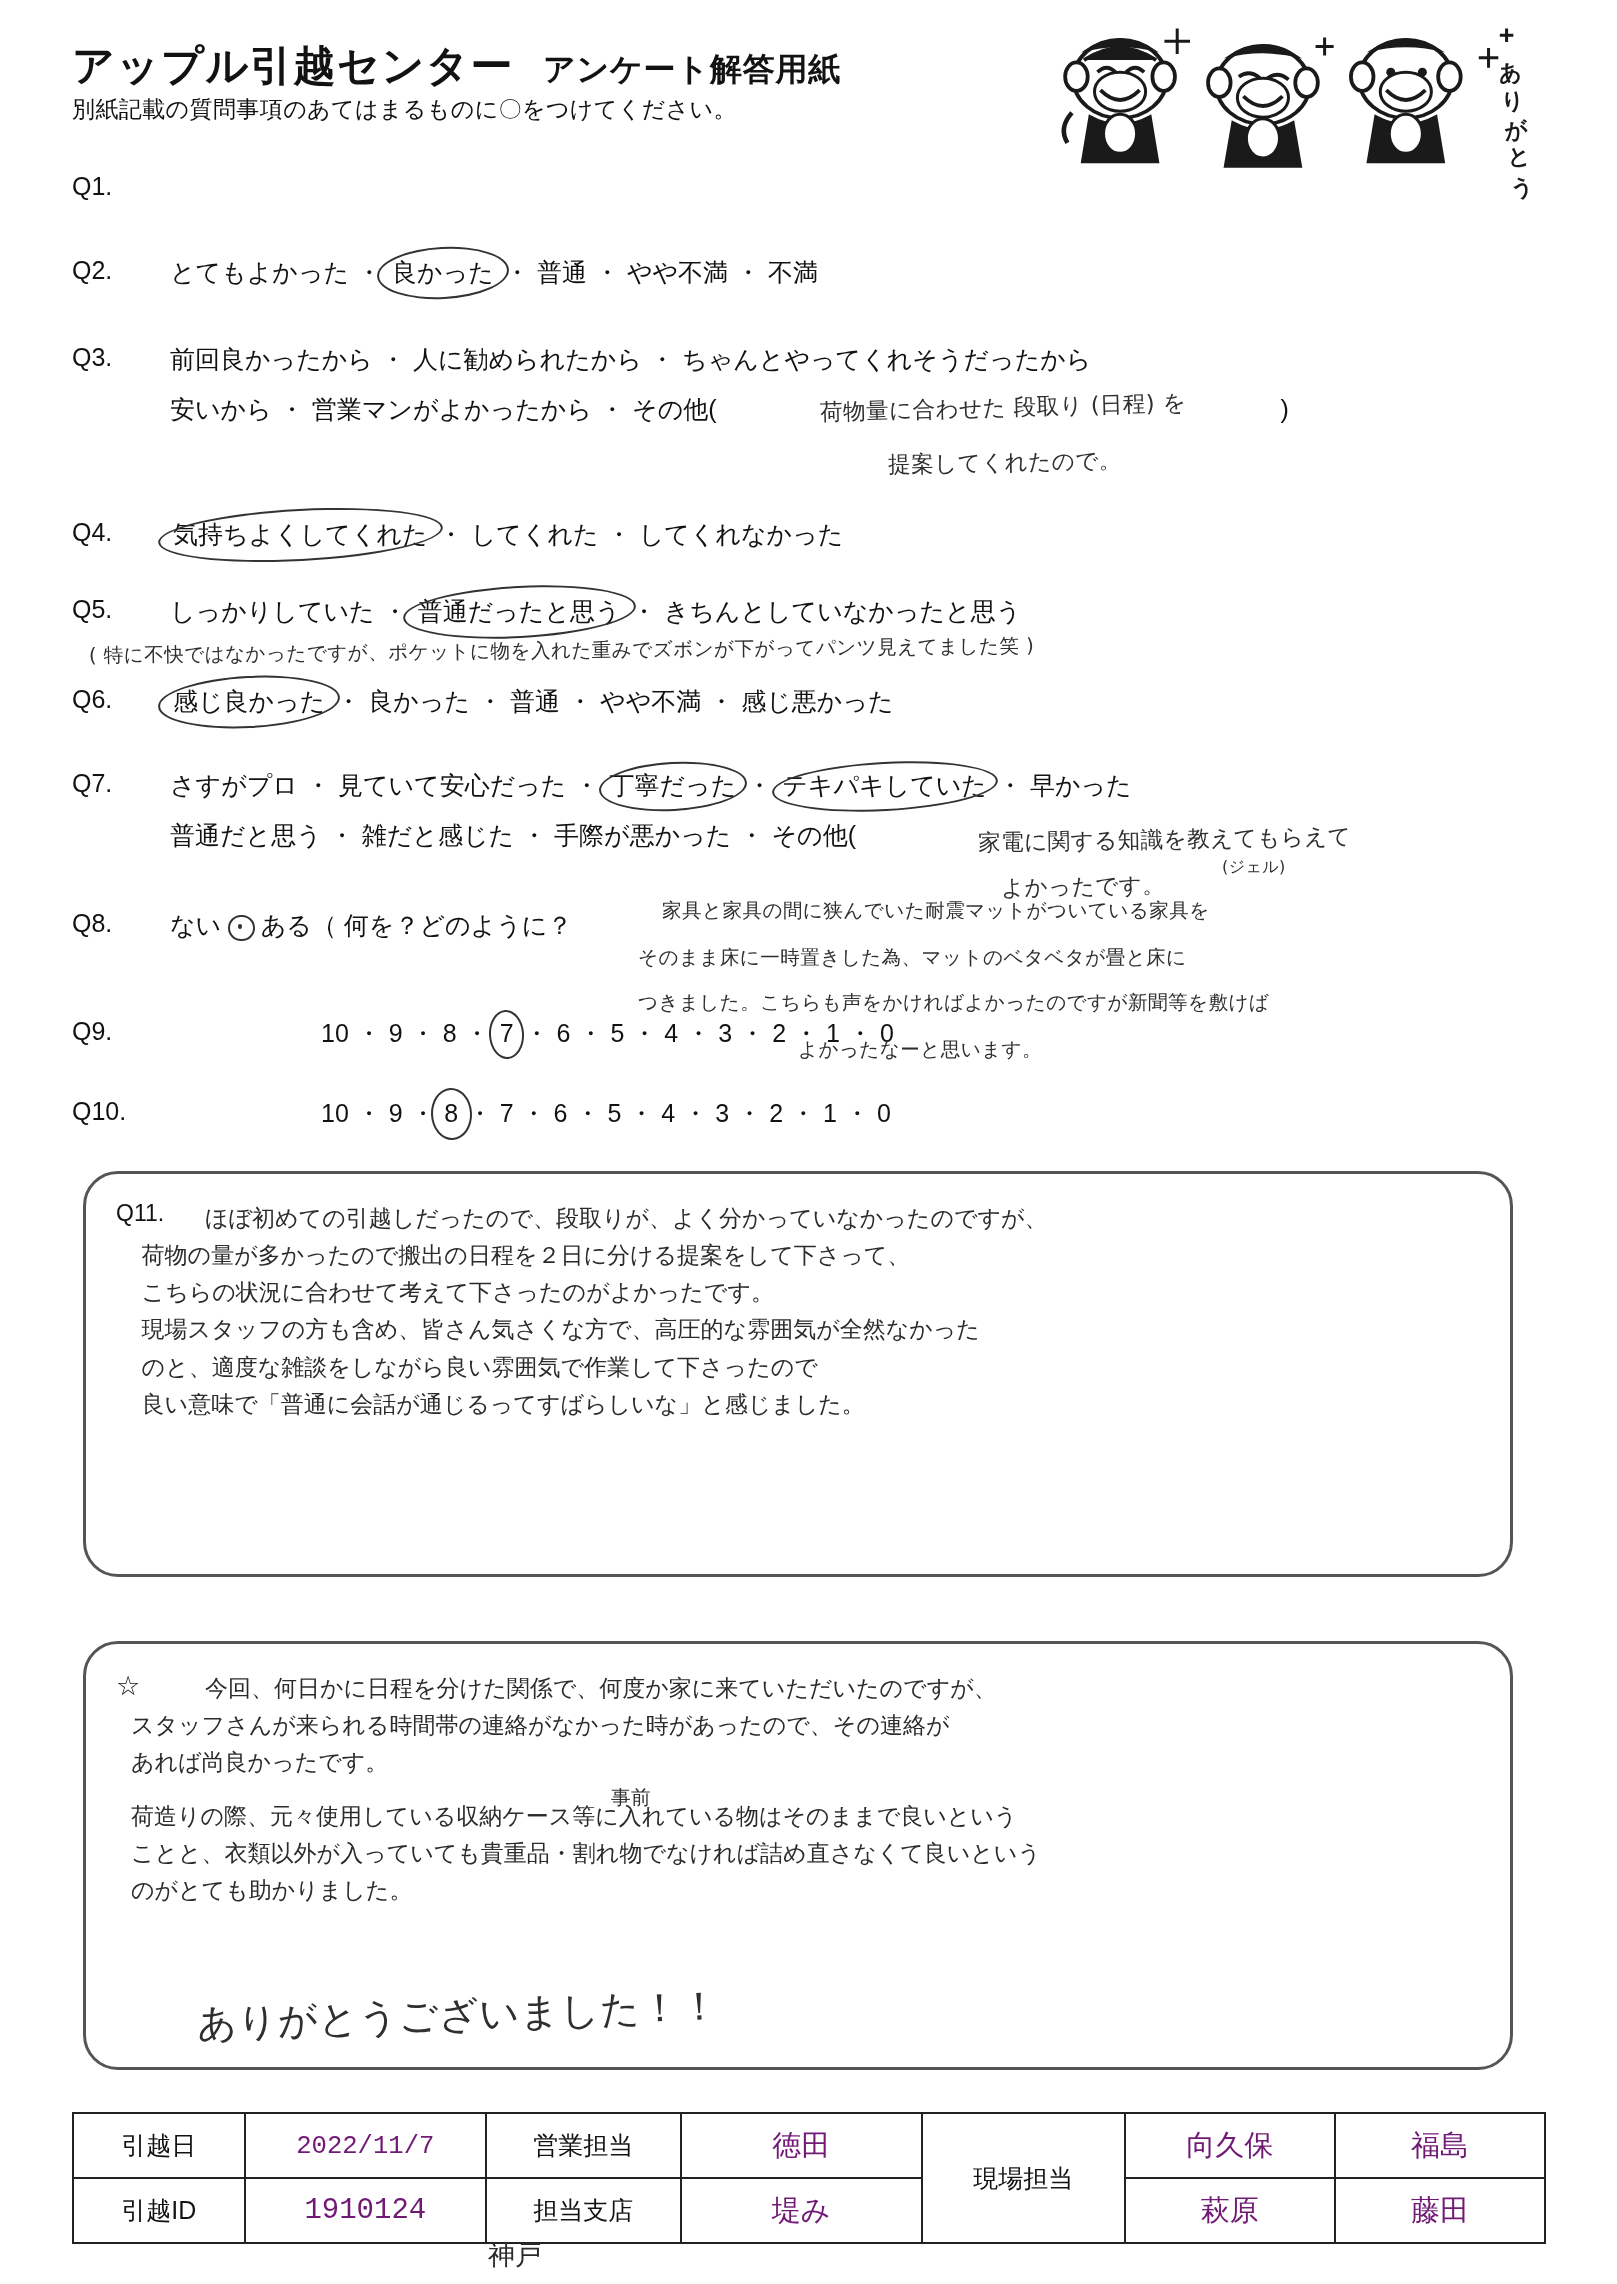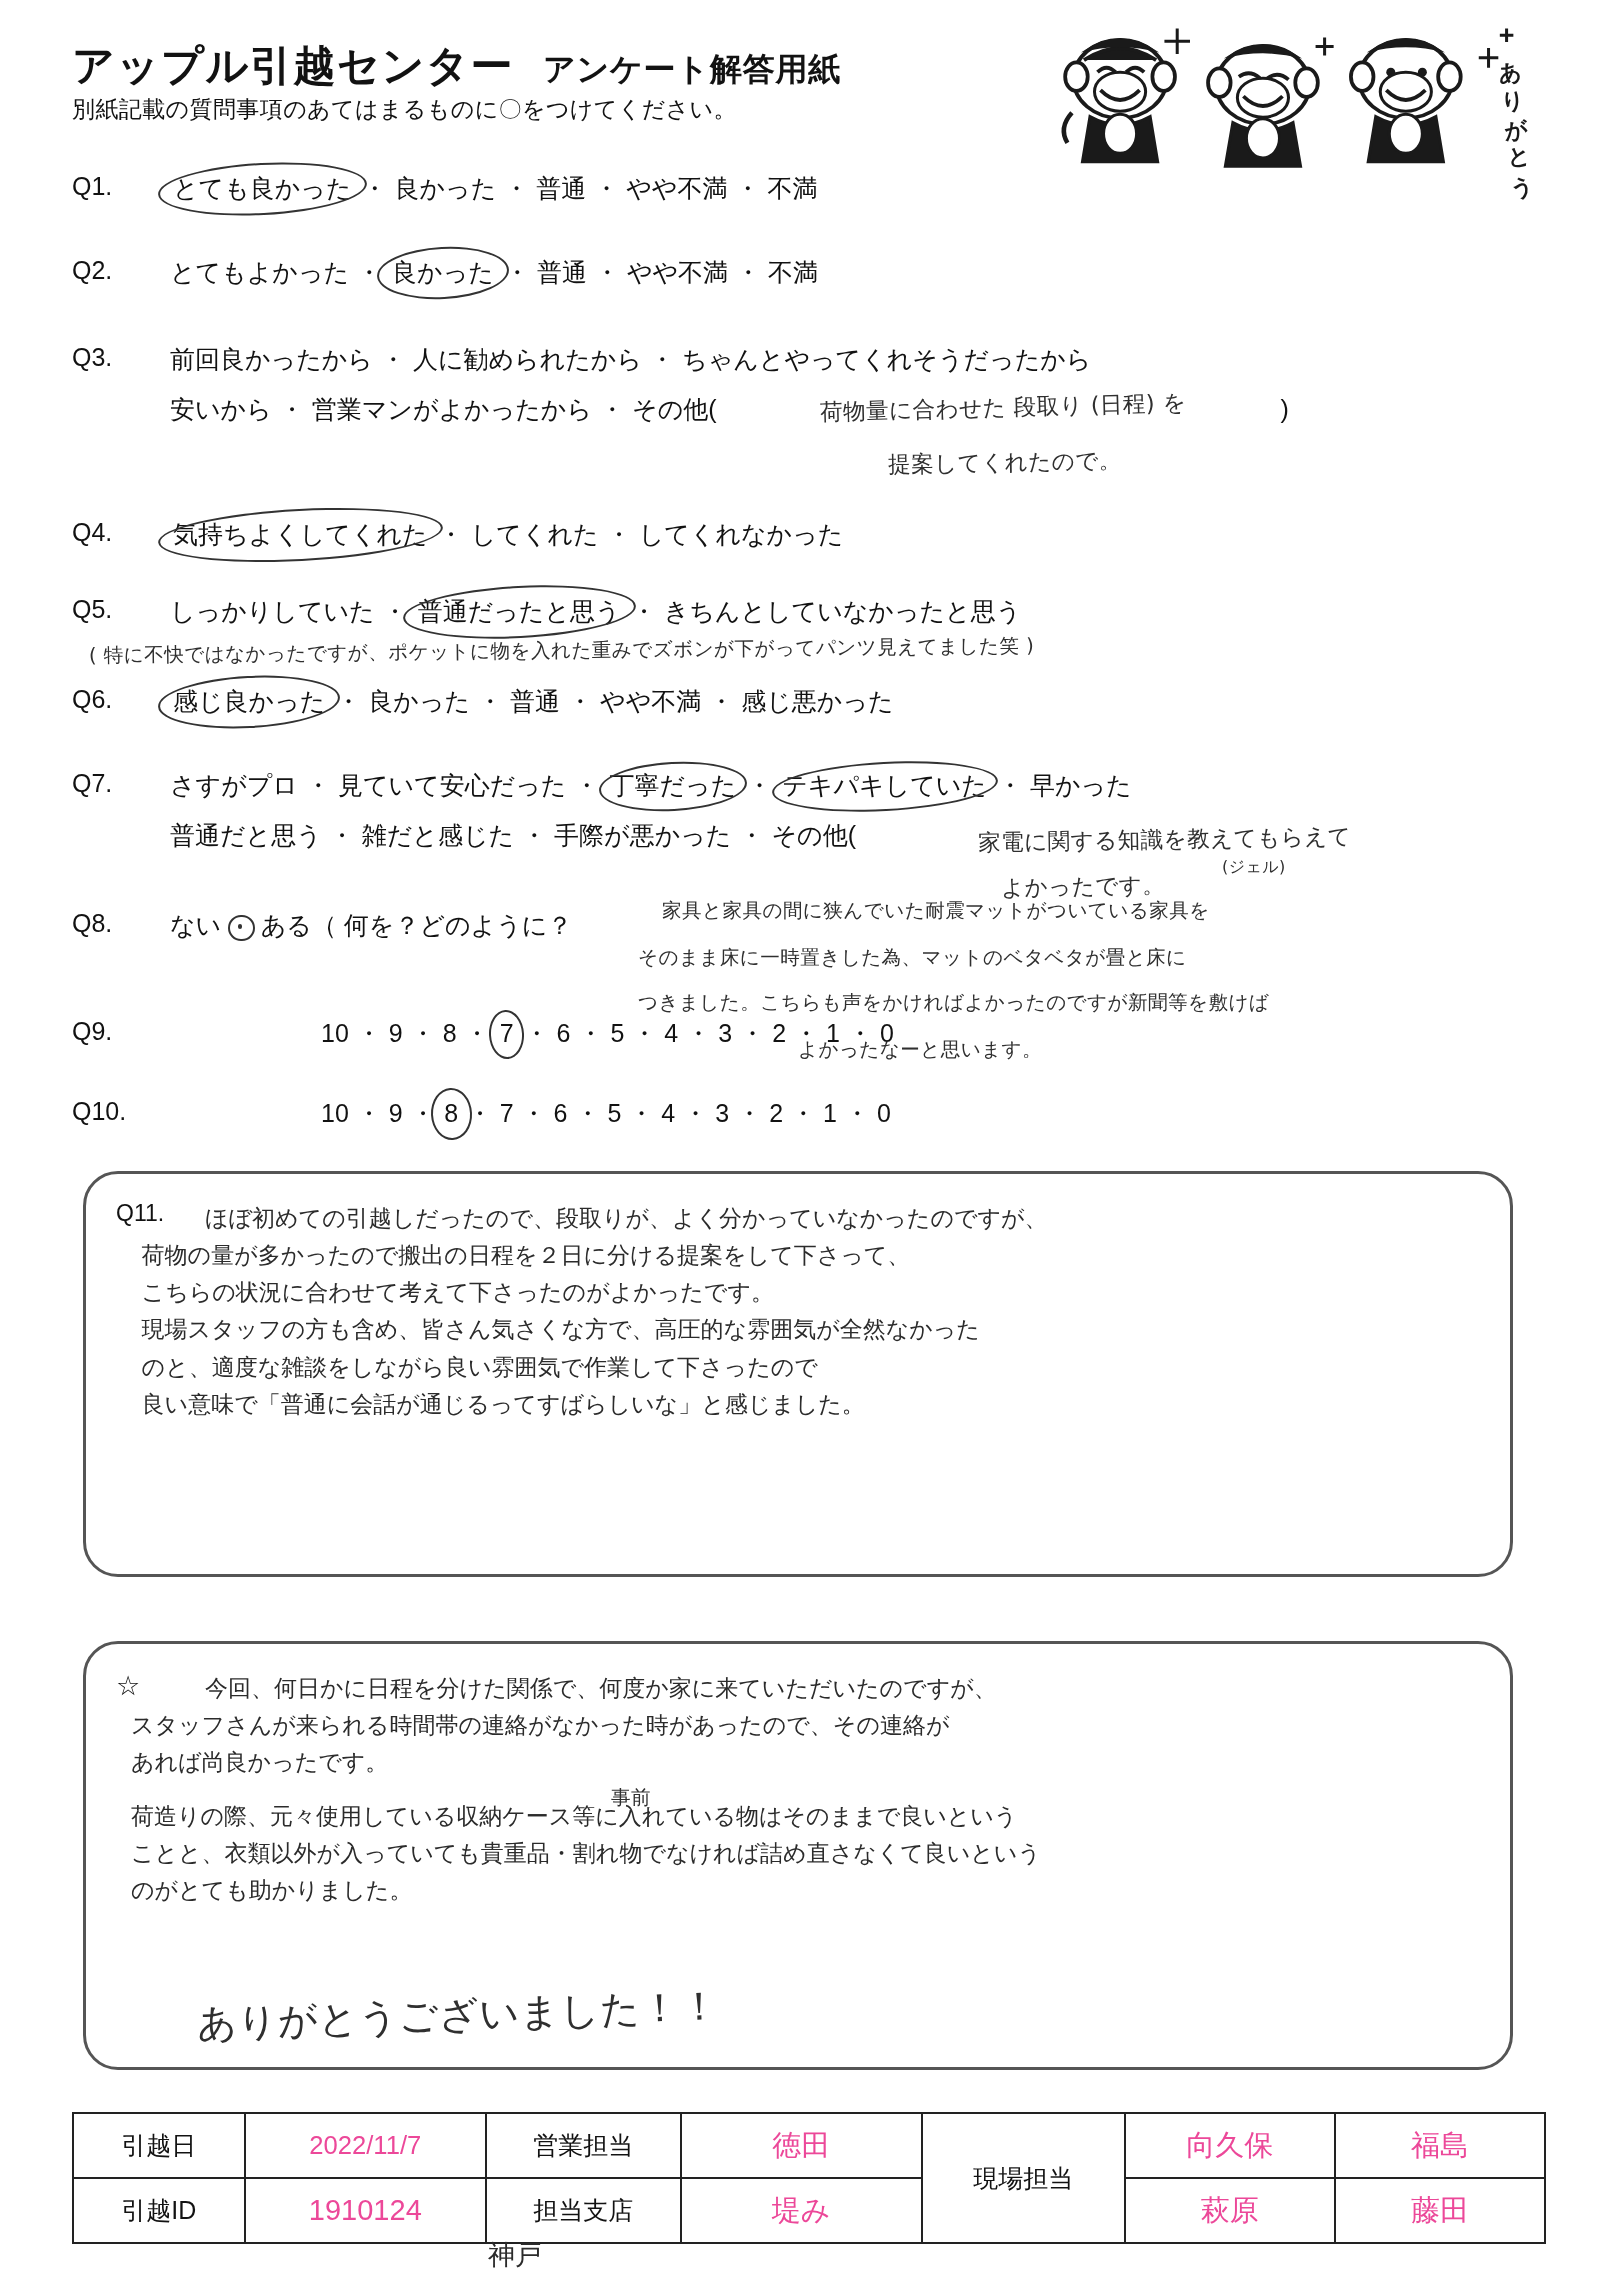--- a/index.html
+++ b/index.html
@@ -195,21 +195,21 @@
     vertical-align: middle;
     padding: 0 6px;
   }
   .ftable td.lbl { width: 151px; font-weight: 500; }
   .ftable td.val { width: 218px; }
   .ftable td.lbl2 { width: 173px; }
   .ftable td.val2 { width: 218px; }
   .ftable td.lbl3 { width: 181px; }
   .ftable td.val3 { width: 188px; border-radius: 19px; }
   .ftable td.val4 { width: 188px; }
-  .hw { font-family: Liberation Sans, sans-serif; font-size: 25.6px; color: #ec4899; }
+  .hw { font-family: Liberation Mono, monospace; font-size: 25.6px; color: #701a75; }
   .hw.lg { font-size: 29px; }
   .sub-note {
     position: absolute;
     font-family: "DejaVu Sans", sans-serif;
     font-size: 22.6px;
     color: #2b2b2b;
     text-align: center;
   }
 </style>
 </head>
@@ -278,23 +278,20 @@
         </g>
       </g>
       <text class="thanks-text" x="0" y="0"></text>
     </svg>
     <div class="thanks-text">ありがとう</div>
   </div>
 
   <div class="qblock" style="top:172px;">
     <div class="qrow">
       <div class="qlabel">Q1.</div>
-      <div class="qopts">
-        <span class="circled">とても良かった</span><span class="sep">・</span><span>良かった</span><span class="sep">・</span><span>普通</span><span class="sep">・</span><span>やや不満</span><span class="sep">・</span><span>不満</span>
-      </div>
     </div>
   </div>
 
   <div class="qblock" style="top:256px;">
     <div class="qrow">
       <div class="qlabel">Q2.</div>
       <div class="qopts">
         <span>とてもよかった</span><span class="sep">・</span><span class="circled">良かった</span><span class="sep">・</span><span>普通</span><span class="sep">・</span><span>やや不満</span><span class="sep">・</span><span>不満</span>
       </div>
     </div>

